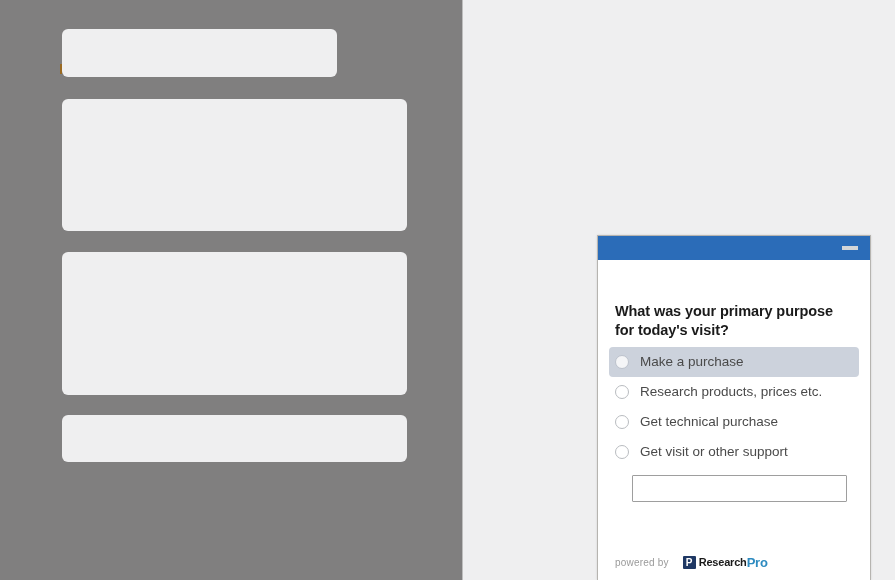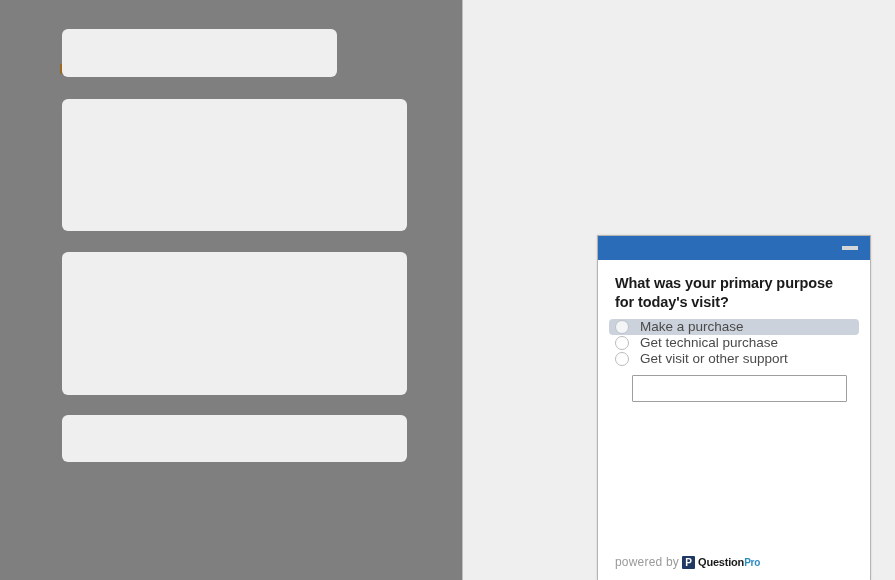--- a/index.html
+++ b/index.html
@@ -69,20 +69,21 @@
     top: 235px;
     width: 274px;
     height: 345px;
     background: #ffffff;
     border: 1px solid #b6b4b0;
     border-bottom: none;
     box-sizing: border-box;
     display: flex;
     flex-direction: column;
     box-shadow: 0 0 2px rgba(0,0,0,0.12);
+    gap: 28px;
   }
 
   #survey-titlebar {
     height: 24px;
     background: #2b6cb8;
     flex: 0 0 auto;
     position: relative;
   }
   #minimize-button {
     position: absolute;
@@ -108,21 +109,21 @@
     font-weight: bold;
     color: #1a1a1a;
     line-height: 1.33;
     margin: 0 0 6px 0;
     letter-spacing: -0.1px;
   }
 
   .option-row {
     display: flex;
     align-items: center;
-    height: 16px;
+    height: 30px;
     margin: 0 -6px;
     padding: 0 6px;
     border-radius: 4px;
     cursor: pointer;
     box-sizing: border-box;
   }
   .option-row.is-highlighted {
     background: #ccd2dc;
   }
   .radio-dot {
@@ -163,23 +164,23 @@
 
   #survey-footer {
     flex: 0 0 auto;
     height: 30px;
     display: flex;
     align-items: center;
     padding: 0 17px 6px 17px;
     box-sizing: border-box;
   }
   #powered-by-text {
-    font-size: 12px;
+    font-size: 10px;
     color: #9a9a9a;
-    margin-right: 3px;
+    margin-right: 14px;
     letter-spacing: 0.2px;
     text-align: right;
   }
   #brand-logo {
     display: flex;
     align-items: center;
   }
   #brand-mark {
     width: 13px;
     height: 13px;
@@ -193,21 +194,21 @@
     margin-right: 3px;
     font-family: "Liberation Sans", sans-serif;
   }
   #brand-question {
     font-size: 11px;
     font-weight: bold;
     color: #1a1a1a;
     letter-spacing: -0.2px;
   }
   #brand-pro {
-    font-size: 10px;
+    font-size: 13px;
     font-weight: bold;
     color: #2e8bc0;
     letter-spacing: -0.2px;
   }
 </style>
 </head>
 <body>
 
 <div id="page-backdrop">
   <div id="skeleton-stack">
@@ -229,37 +230,41 @@
 
   <div id="survey-body">
 
     <p id="question-text">What was your primary purpose for today's visit?</p>
 
     <div class="option-row is-highlighted">
       <span class="radio-dot"></span>
       <span class="option-label">Make a purchase</span>
     </div>
 
+    <div class="option-row">
+      <span class="radio-dot"></span>
+      <span class="option-label">Research products, prices etc.</span>
+    </div>
 
     <div class="option-row">
       <span class="radio-dot"></span>
       <span class="option-label">Get technical purchase</span>
     </div>
 
     <div class="option-row">
       <span class="radio-dot"></span>
       <span class="option-label">Get visit or other support</span>
     </div>
 
 
     <input id="other-input" type="text" placeholder="" style="">
   </div>
 
   <div id="survey-footer">
     <span id="powered-by-text">powered by</span>
     <span id="brand-logo">
       <span id="brand-mark">P</span>
-      <span id="brand-question">Question</span>
+      <span id="brand-question">Research</span>
       <span id="brand-pro">Pro</span>
     </span>
   </div>
 
 </div>
 
 </body></html>

